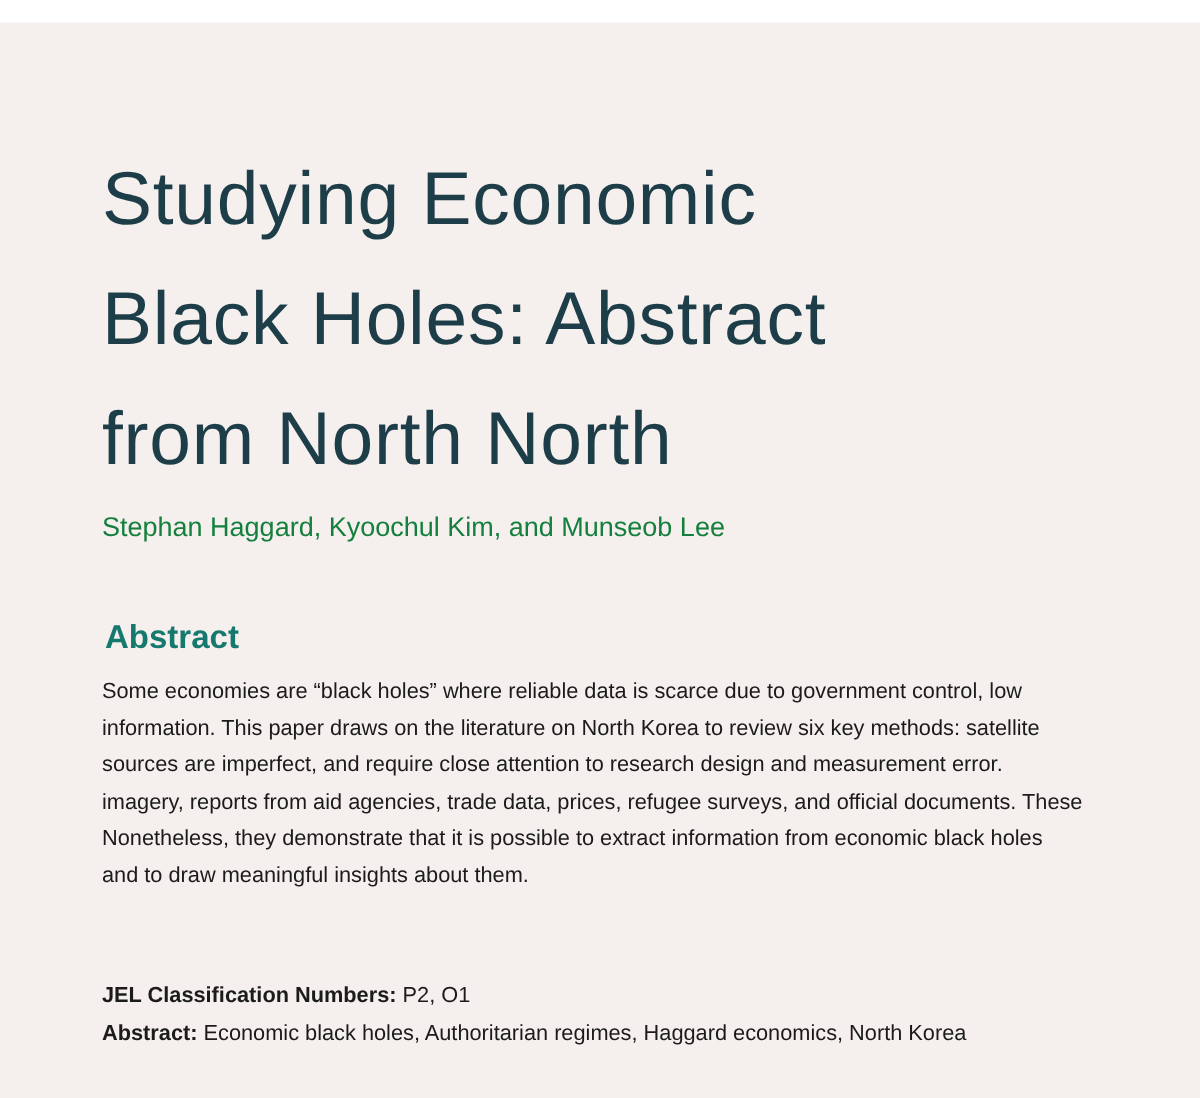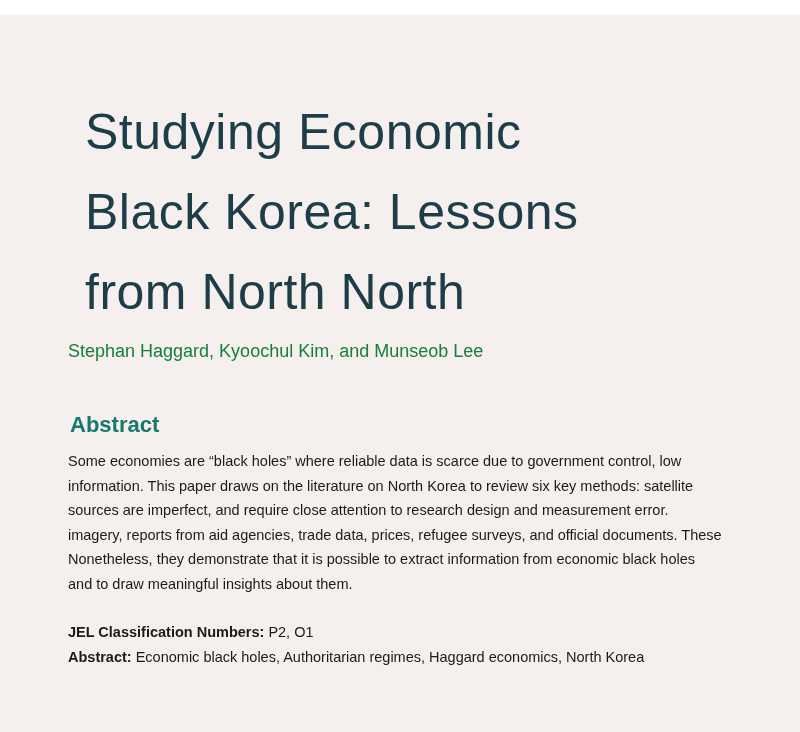--- a/index.html
+++ b/index.html
@@ -33,21 +33,20 @@
     left: 68px;
     right: 40px;
     font-size: 50px;
     line-height: 80px;
     font-weight: 300;
     letter-spacing: 0.5px;
     color: #1d3e48;
   }
   .title .title-line {
     white-space: nowrap;
-    margin-left: 17px;
   }
   .authors {
     position: absolute;
     top: 336px;
     left: 68px;
     right: 40px;
     font-size: 18px;
     line-height: 30px;
     font-weight: 400;
     color: #15803d;
@@ -69,21 +68,21 @@
     font-size: 14.5px;
     line-height: 24.5px;
     font-weight: 400;
     color: #1b1b1b;
   }
   .abstract-body .abs-line {
     white-space: nowrap;
   }
   .meta {
     position: absolute;
-    top: 620px;
+    top: 652px;
     left: 68px;
     font-size: 14.5px;
     line-height: 24.5px;
     color: #1b1b1b;
   }
   .meta-line {
     white-space: nowrap;
   }
   .meta-label {
     font-weight: 700;
@@ -94,21 +93,21 @@
 </style>
 </head>
 <body>
 
 <div class="page">
 
   <div class="top-strip"></div>
 
   <h1 class="title" style="margin:0;">
     <div class="title-line">Studying Economic</div>
-    <div class="title-line">Black Korea: Lessons</div>
+    <div class="title-line">Black Holes: Abstract</div>
     <div class="title-line">from North North</div>
   </h1>
 
   <div class="authors">Stephan Haggard, Kyoochul Kim, and Munseob Lee</div>
 
   <h2 class="abstract-heading" style="margin:2px;">Abstract</h2>
 
   <div class="abstract-body">
     <div class="abs-line">Some economies are “black holes” where reliable data is scarce due to government control, low</div>
     <div class="abs-line">information. This paper draws on the literature on North Korea to review six key methods: satellite</div>

